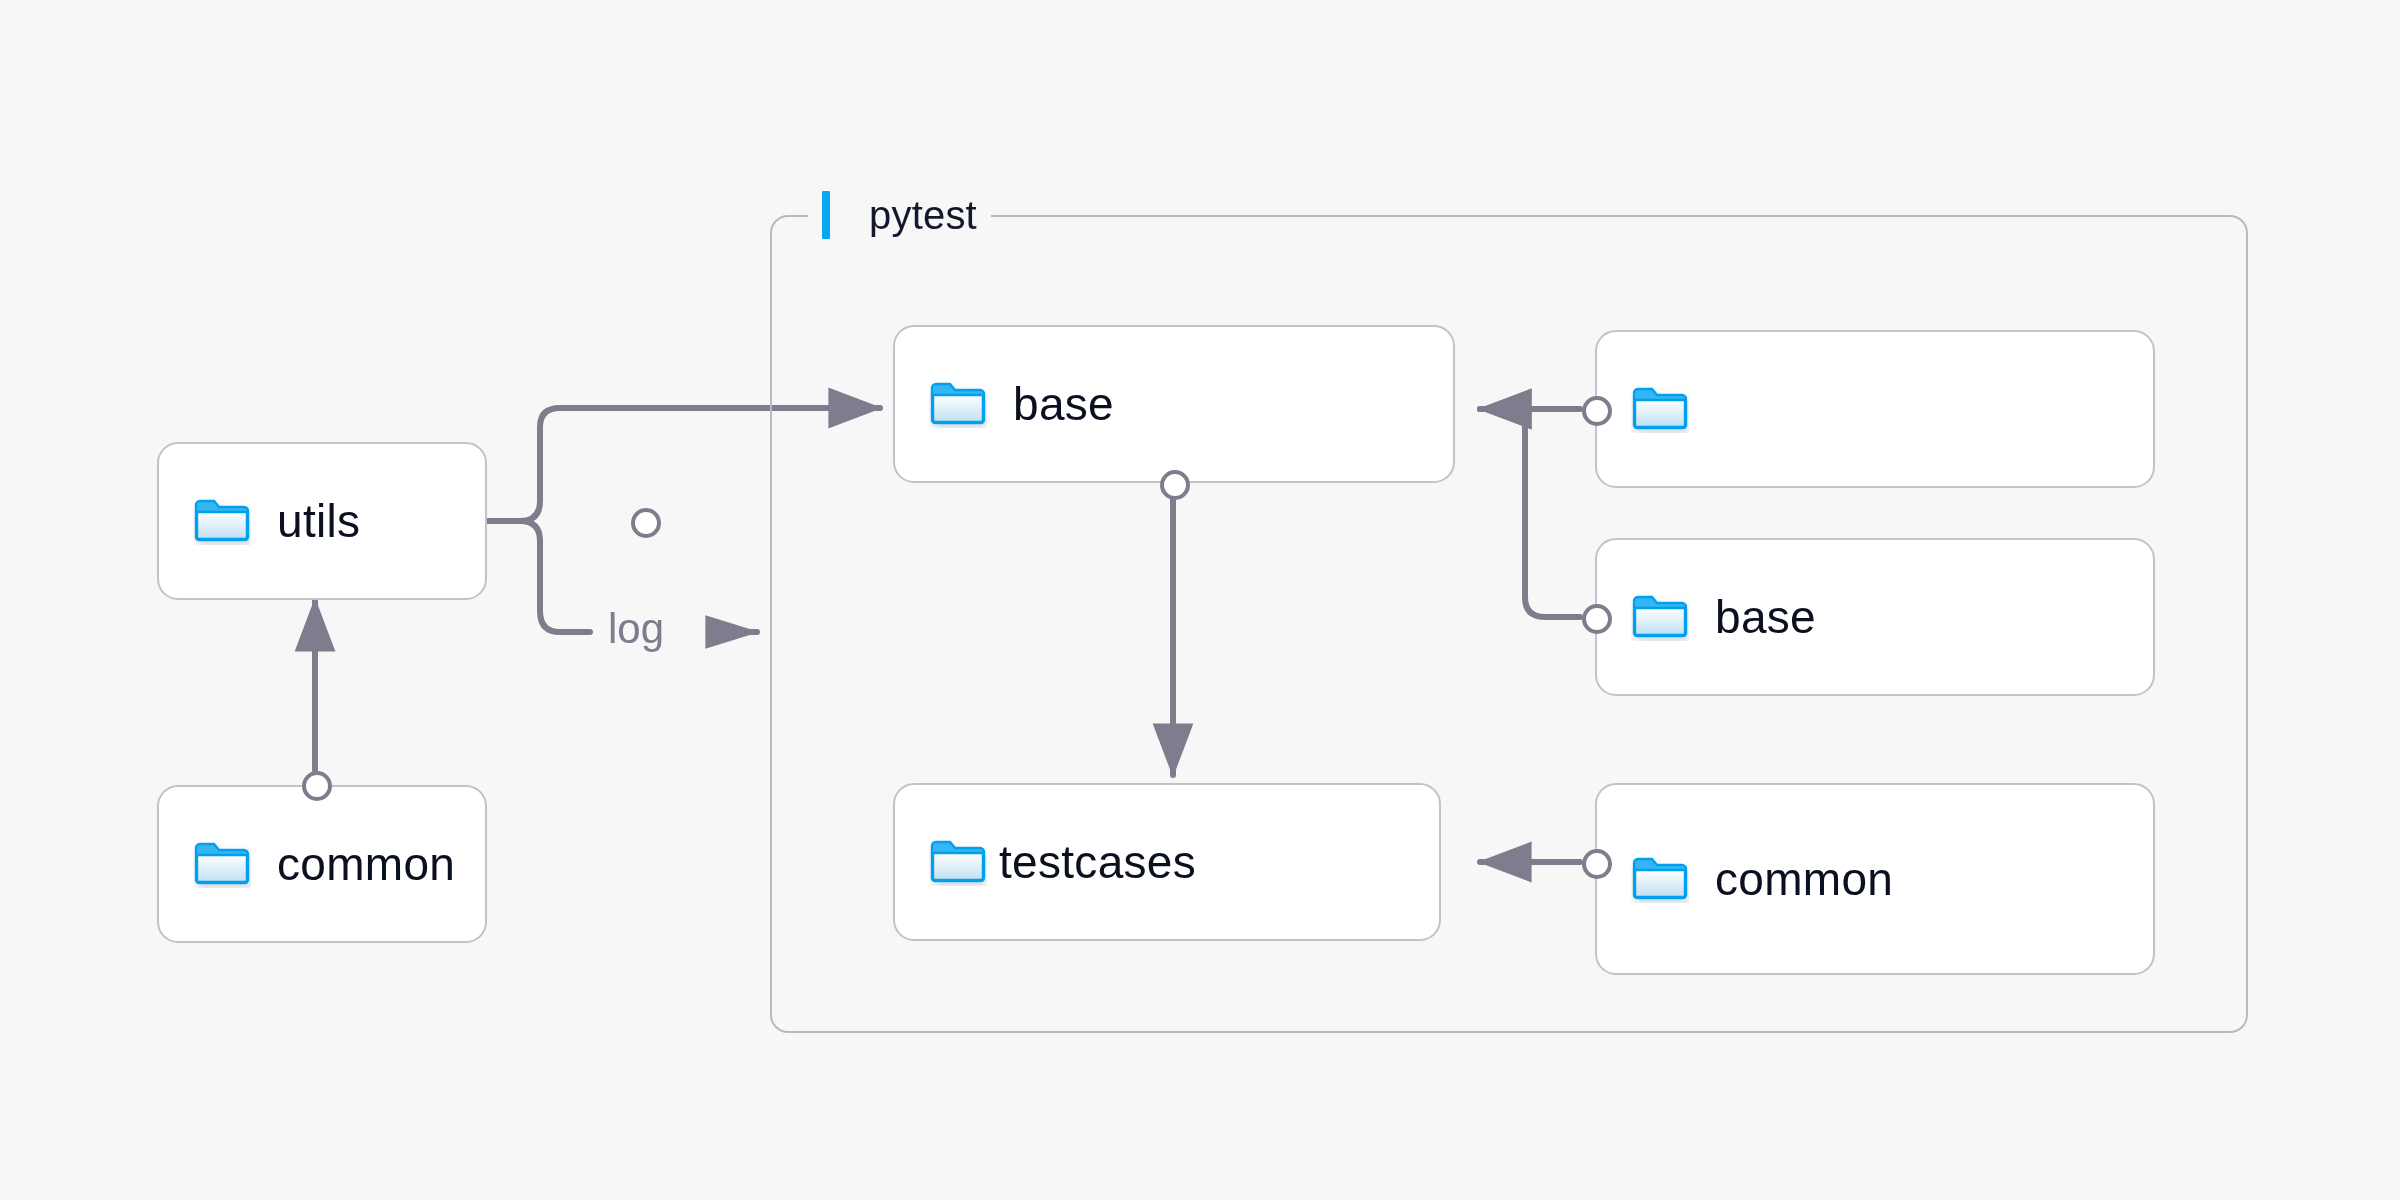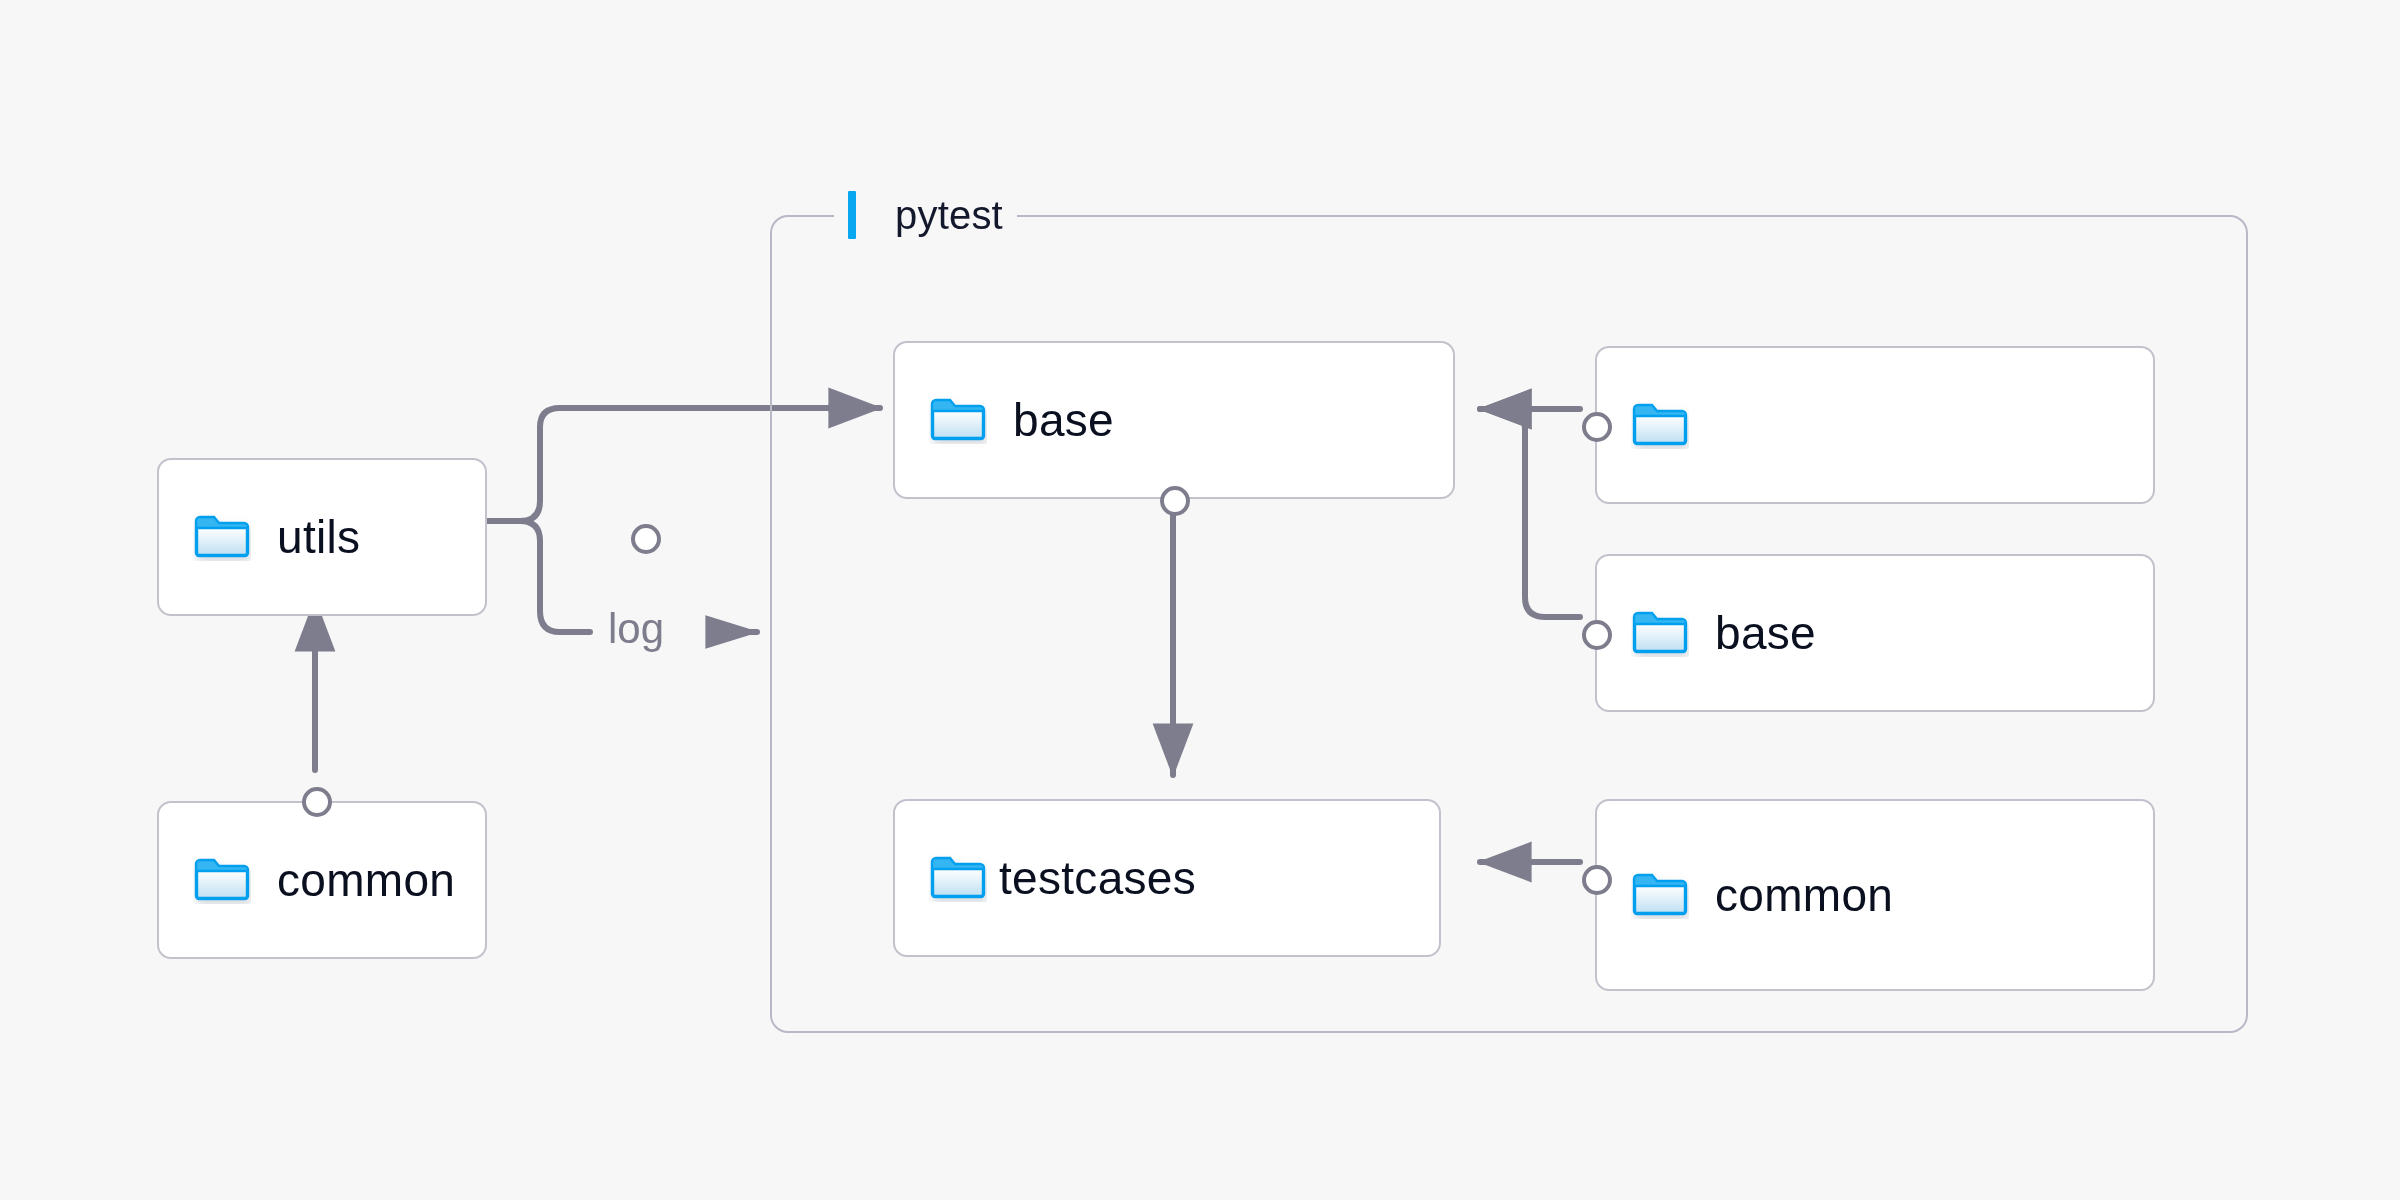--- a/index.html
+++ b/index.html
@@ -42,25 +42,24 @@
     letter-spacing:.2px;
     white-space:nowrap;
   }
 
   
   .node{
     position:absolute;
     box-sizing:border-box;
     background:#ffffff;
     border:2px solid #c3c2cc;
-    border-radius:14px;
+    border-radius:21px;
     display:flex;align-items:center;
     padding-left:34px;
     gap:26px;
-    margin-top:16px;
   }
   .node-label{
     font-size:46px;
     color:#0b1020;
     font-weight:400;
     white-space:nowrap;
     letter-spacing:.3px;
   }
 
   
@@ -134,21 +133,21 @@
       <path d="M 1580,617 L 1545,617 Q 1525,617 1525,597 L 1525,429 Q 1525,409 1505,409 L 1480,409" fill="none" stroke="#7d7d8d" stroke-width="6" stroke-linecap="round" marker-end="url(#arrow)"></path>
     </g>
 
     <g>
       <path d="M 1580,862 L 1480,862" fill="none" stroke="#7d7d8d" stroke-width="6" stroke-linecap="round" marker-end="url(#arrow)"></path>
     </g>
   </svg>
 
   <div class="group-box" style="left:770px;top:215px;width:1478px;height:818px;"></div>
 
-  <div class="group-label" style="left:834px;top:187px;gap:39px;">
+  <div class="group-label" style="left:808px;top:187px;gap:39px;">
     <span class="group-accent"></span>
     <span class="group-title">pytest</span>
   </div>
 
   <div class="node" style="left:157px;top:442px;width:330px;height:158px;text-align:right;">
     <svg class="folder-icon" viewBox="0 0 58 48">
       <g filter="url(#folderShadow)">
         <path d="M3 8 a4 4 0 0 1 4-4 h14 l5 6 h25 a4 4 0 0 1 4 4 v26 a3 3 0 0 1-3 3 H6 a3 3 0 0 1-3-3 Z" fill="#35b6f2" stroke="#05a0ee" stroke-width="2.4"></path>
         <path d="M4 15 h50 v25 a2 2 0 0 1-2 2 H6 a2 2 0 0 1-2-2 Z" fill="url(#folderGrad)" stroke="#05a0ee" stroke-width="2.4"></path>
       </g>

